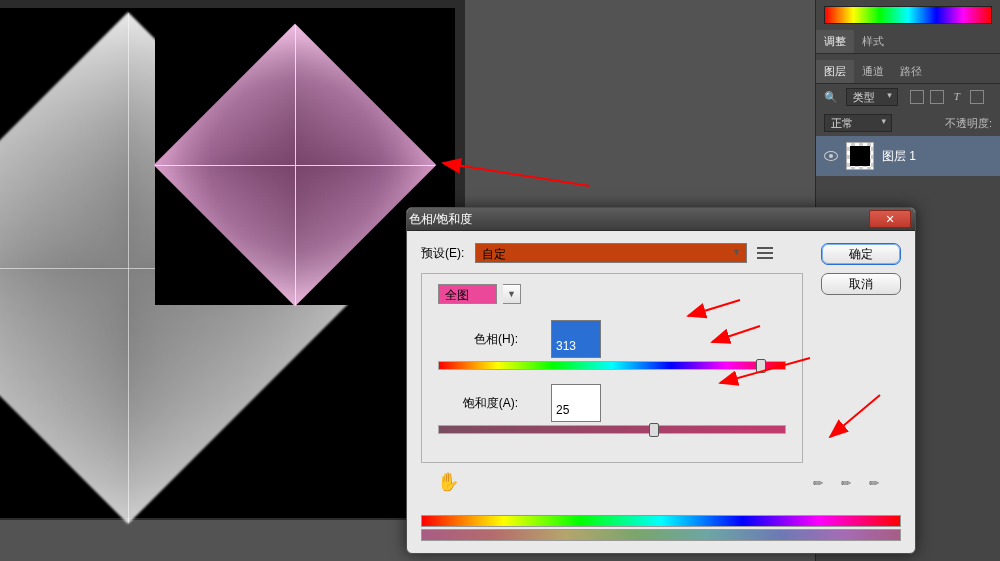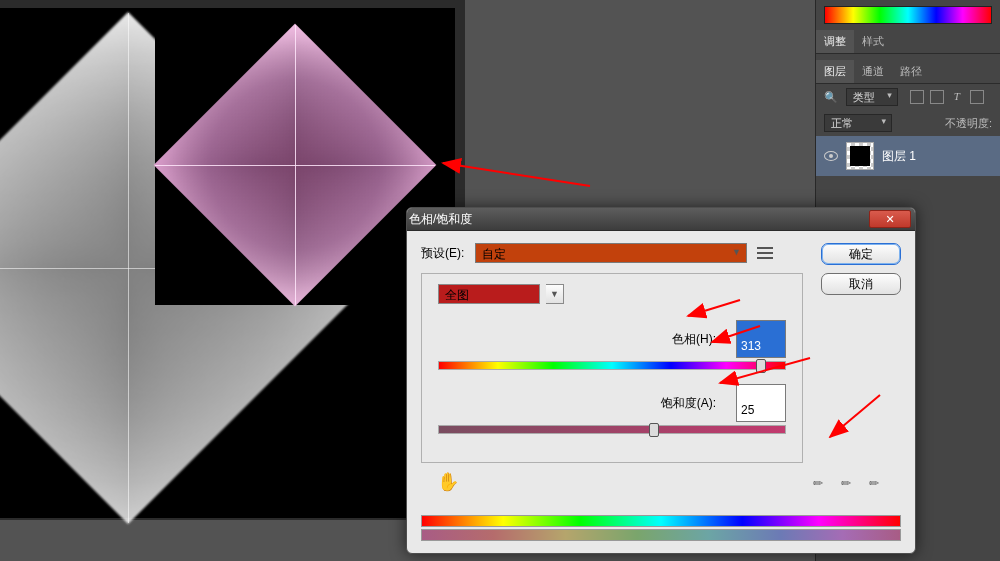--- a/index.html
+++ b/index.html
@@ -65,24 +65,24 @@
   .dlg-body{padding:12px 14px;position:relative}
   .row{display:flex;align-items:center;margin-bottom:10px}
   .lbl{width:54px;text-align:left}
   .preset-dd{flex:0 0 272px;height:20px;border:1px solid #7a7a7a;background:#c2410c;position:relative;padding:2px 6px}
   .preset-dd::after{content:"▼";position:absolute;right:5px;top:3px;font-size:9px;color:#555}
   .btn{width:80px;height:22px;border:1px solid #707070;border-radius:7px;background:linear-gradient(#fdfdfd,#e2e2e2);display:flex;align-items:center;justify-content:center;cursor:pointer}
   .btn.primary{border:1px solid #2a6fd4;box-shadow:0 0 0 1px #7db2ef inset}
   .btn-col{position:absolute;right:14px;top:12px;display:flex;flex-direction:column;gap:8px}
   .fieldset{border:1px solid #b0b0b0;padding:10px 16px 14px 16px;margin-top:4px;width:382px}
   .fld-top{display:flex;align-items:center;gap:6px;margin-bottom:16px}
-  .mini-dd{width:102px;height:20px;border:1px solid #8a8a8a;background:#b91c1c;position:relative;padding:2px 6px}
+  .mini-dd{width:59px;height:20px;border:1px solid #8a8a8a;background:#ec4899;position:relative;padding:2px 6px}
   .mini-dd-btn{width:18px;height:20px;border:1px solid #8a8a8a;border-left:none;background:linear-gradient(#fdfdfd,#e2e2e2);display:flex;align-items:center;justify-content:center;font-size:9px;color:#555}
   .slider-blk{margin-bottom:14px}
-  .slider-lbl-row{display:flex;align-items:center;justify-content:flex-end;gap:20px;margin-bottom:3px}
+  .slider-lbl-row{display:flex;align-items:center;justify-content:flex-start;gap:33px;margin-bottom:3px}
   .slbl{width:80px;text-align:right}
   .sval{width:50px;height:18px;border:1px solid #7a7a7a;background:#fff;text-align:left;padding:18px 4px}
   .sval.sel{background:#2a6fd4;color:#fff}
   .slider-track{position:relative;height:10px;margin:2px 0 0 0}
   .slider-track.hue{background:linear-gradient(90deg,#ff0000 0%,#ffff00 17%,#00ff00 33%,#00ffff 50%,#0000ff 67%,#ff00ff 83%,#ff0000 100%);height:9px;border:1px solid #aaa}
   .slider-track.sat{background:linear-gradient(90deg,#7a4d60,#c23a6e);height:9px;border:1px solid #aaa}
   .slider-track.lig{background:linear-gradient(90deg,#000,#888 50%,#fff);height:9px;border:1px solid #aaa}
   .knob{position:absolute;top:-3px;width:10px;height:14px;background:#dcdcdc;border:1px solid #555;border-radius:2px;transform:translateX(-50%)}
   .dlg-foot{display:flex;align-items:center;justify-content:space-between;padding:0 16px 4px 16px}
   .hand{font-size:18px;color:#666;cursor:pointer}

